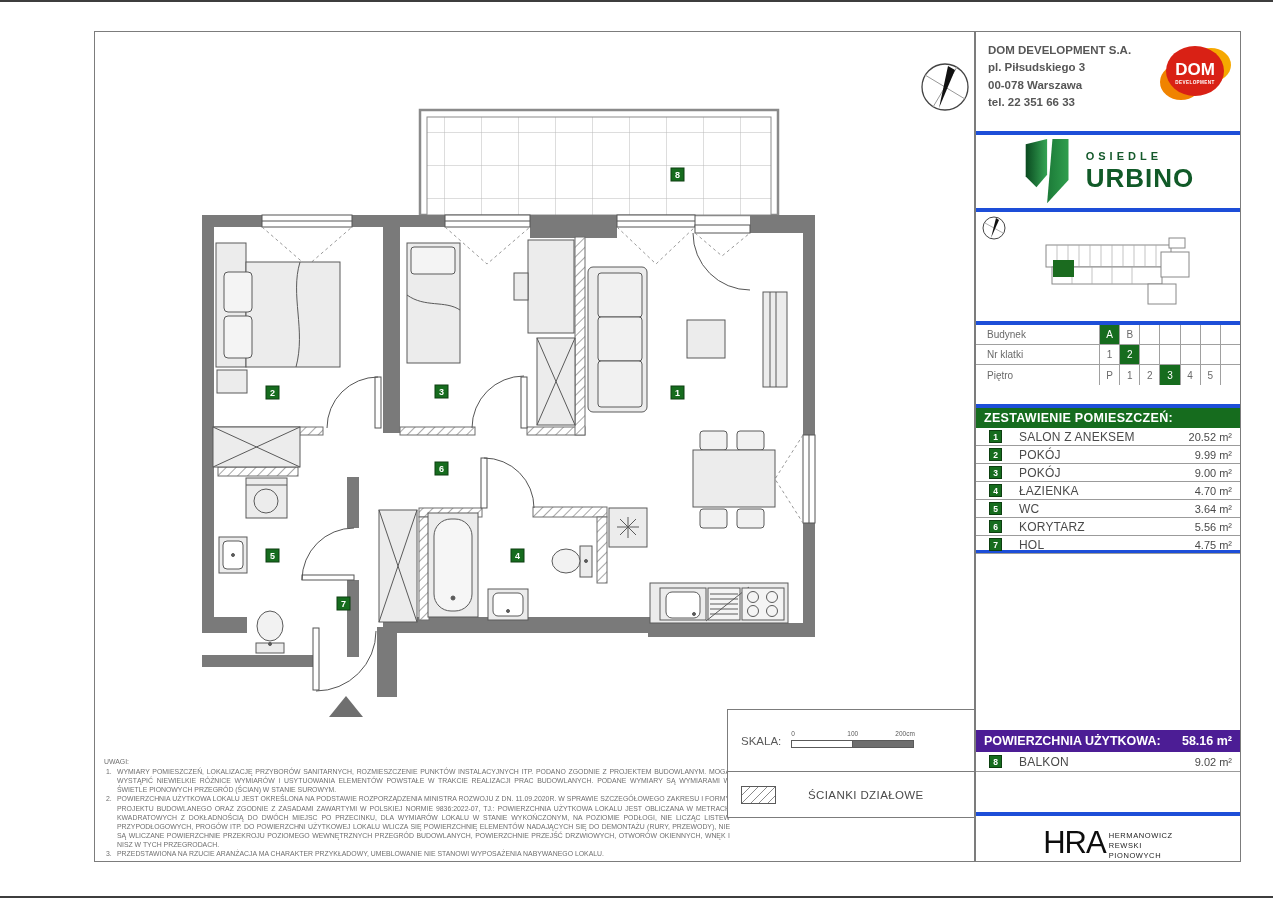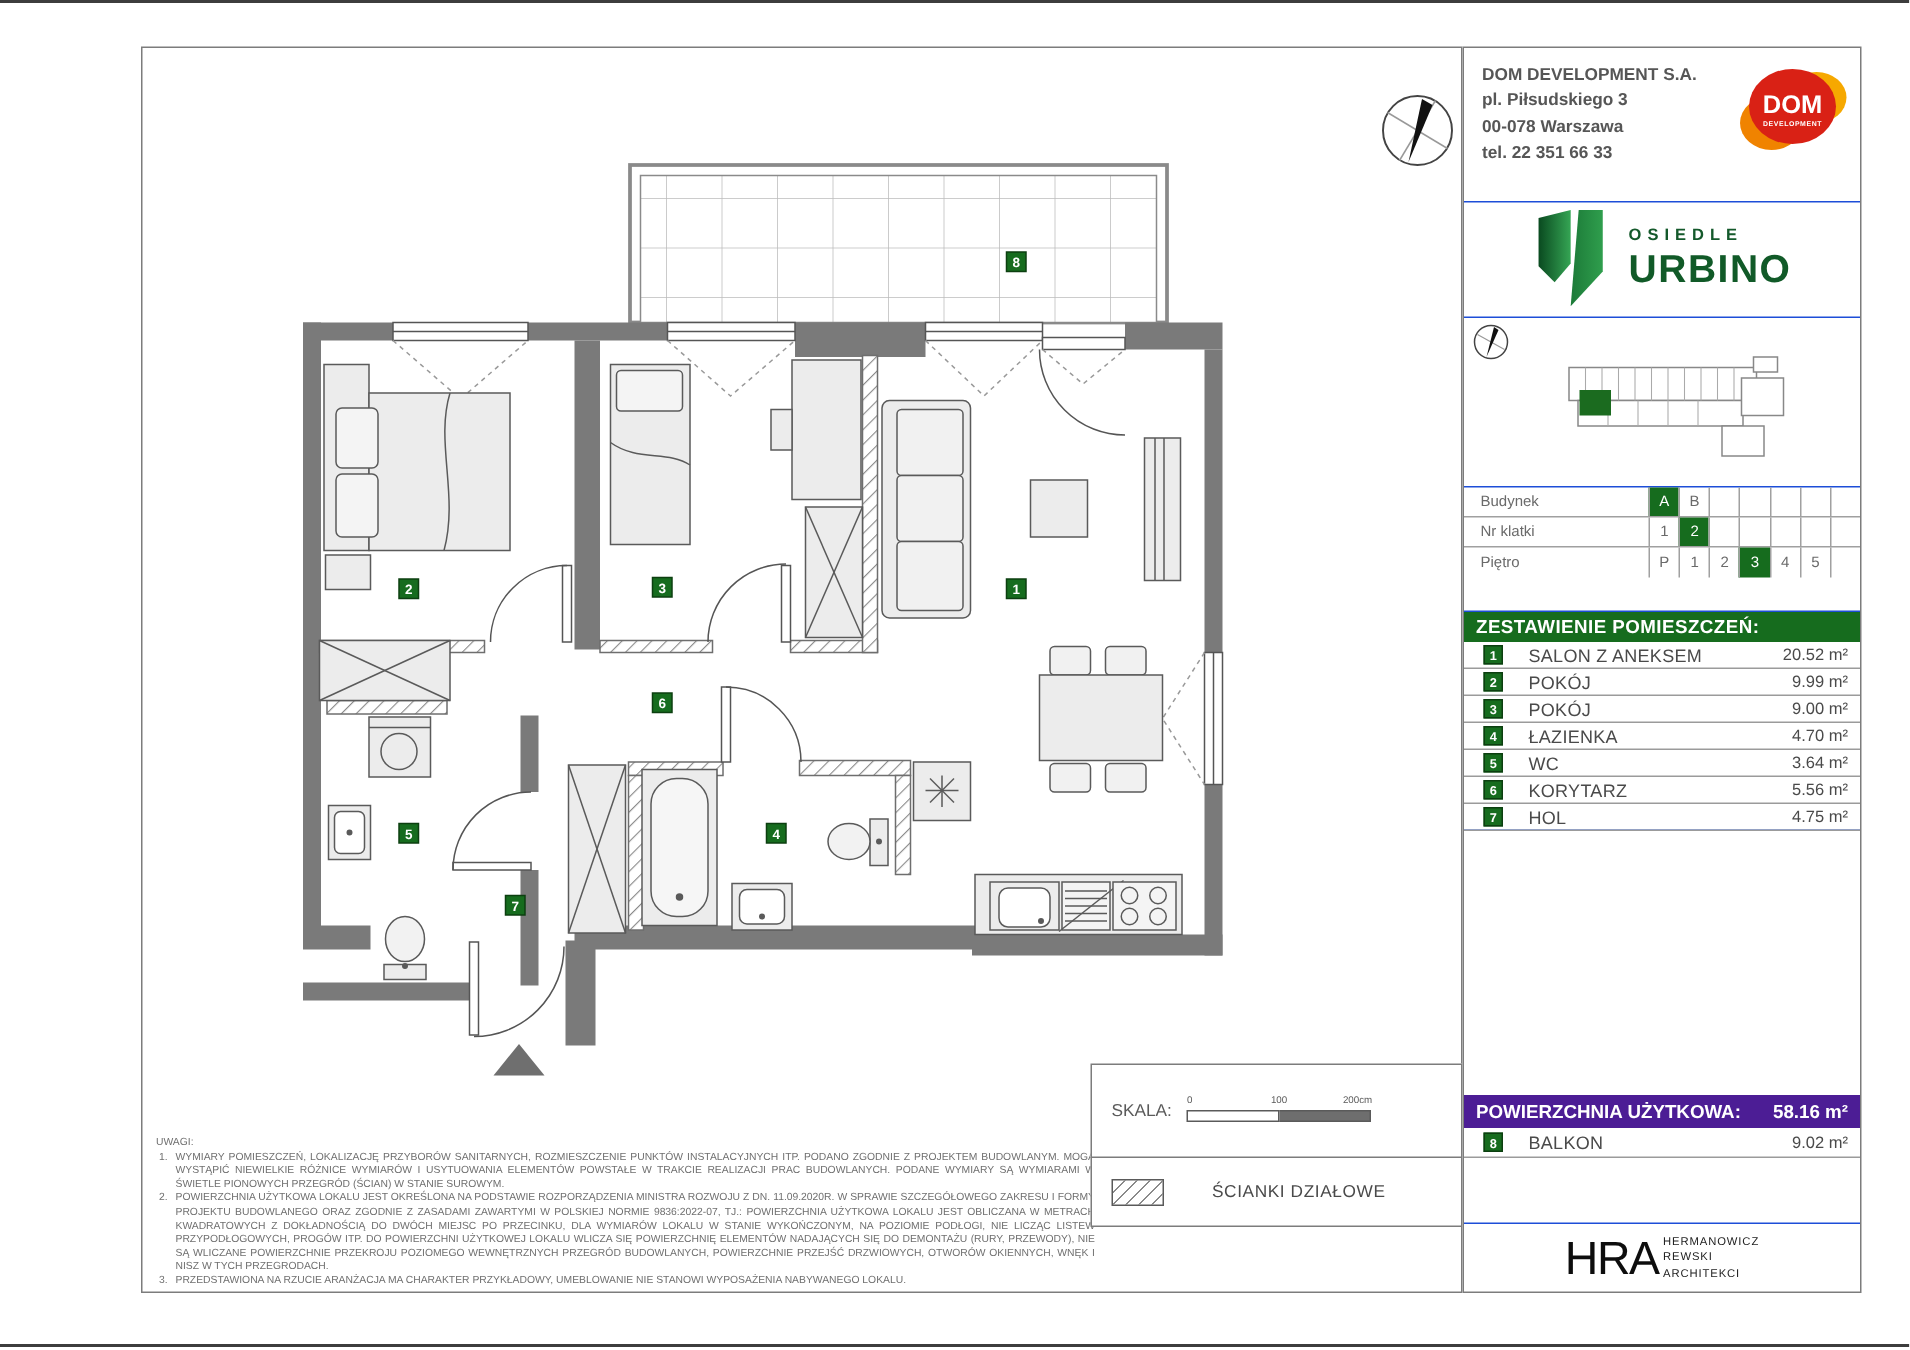--- a/index.html
+++ b/index.html
@@ -35,21 +35,21 @@
   .seg1{width:60px;height:6px;background:#fff;border:1px solid #5a5a5a;}
   .seg2{width:60px;height:6px;background:#6e6e6e;border:1px solid #5a5a5a;border-left:0;}
   .legend-row{height:45px;display:flex;align-items:center;padding-left:13px;}
   .swatch{width:33px;height:16px;border:1px solid #5a5a5a;
           background:repeating-linear-gradient(135deg,#fff,#fff 5px,#8a8a8a 5px,#8a8a8a 6px);}
   .legend-label{margin-left:32px;font-size:11.5px;color:#4a4a4a;letter-spacing:.4px;}
 
   
   .panel{position:absolute;left:975px;top:31px;width:266px;height:831px;
          border:1px solid #7c7c7c;box-sizing:border-box;background:#fff;}
-  .sect{box-sizing:border-box;border-bottom:1px solid #1d4ed8;position:relative;}
+  .sect{box-sizing:border-box;border-bottom:4px solid #1d4ed8;position:relative;}
   .sect.last{border-bottom:0;}
   .info{height:103px;display:flex;padding:10px 6px 0 12px;}
   .info-text{font-size:11.5px;font-weight:bold;color:#565656;line-height:1.5;}
   .info-logo{margin-left:auto;margin-right:2px;}
   .urbino{height:77px;display:flex;align-items:center;justify-content:center;gap:12px;}
   .urbino-text{display:flex;flex-direction:column;}
   .osiedle{font-size:11px;font-weight:bold;letter-spacing:4px;color:#14592b;}
   .urbino-name{font-size:26px;font-weight:bold;letter-spacing:1px;color:#115a28;margin-top:1px;}
   .siteplan{height:113px;}
   .loctable{height:83px;font-size:10px;color:#6a6a6a;}
@@ -68,21 +68,21 @@
           font-size:8.5px;font-weight:bold;text-align:center;line-height:12px;
           margin-left:13px;box-sizing:border-box;}
   .rname{margin-left:17px;font-size:12px;color:#4a4a4a;letter-spacing:.2px;}
   .rarea{margin-left:auto;margin-right:8px;font-size:11px;color:#4a4a4a;}
   .spacer1{height:176px;border-bottom:0;}
   .powbar{height:22px;background:#4c1d95;color:#fff;font-weight:bold;font-size:12.5px;
           display:flex;align-items:center;padding:0 8px;box-sizing:border-box;}
   .powval{margin-left:auto;}
   .balkrow{height:20px;}
   .spacer2{height:44px;}
-  .hra{height:45px;display:flex;align-items:center;justify-content:center;gap:3px;}
+  .hra{height:45px;display:flex;align-items:flex-end;justify-content:center;gap:3px;}
   .hra-abbr{font-size:31px;color:#0d0d0d;letter-spacing:-1px;}
   .hra-lines{font-size:7.5px;color:#1c1c1c;line-height:1.35;letter-spacing:.6px;}
 </style>
 </head>
 <body>
 
 <div class="page">
   <div class="edge top"></div>
   <div class="edge bottom"></div>
 
@@ -542,17 +542,17 @@
       <span class="rarea">9.02 m²</span>
     </div>
 
     <div class="sect spacer2"></div>
 
     <div class="sect hra last">
       <span class="hra-abbr">HRA</span>
       <span class="hra-lines">
         <div>HERMANOWICZ</div>
         <div>REWSKI</div>
-        <div>ARCHITEKCI</div>
+        <div>PIONOWYCH</div>
       </span>
     </div>
   </div>
 </div>
 
 </body></html>

